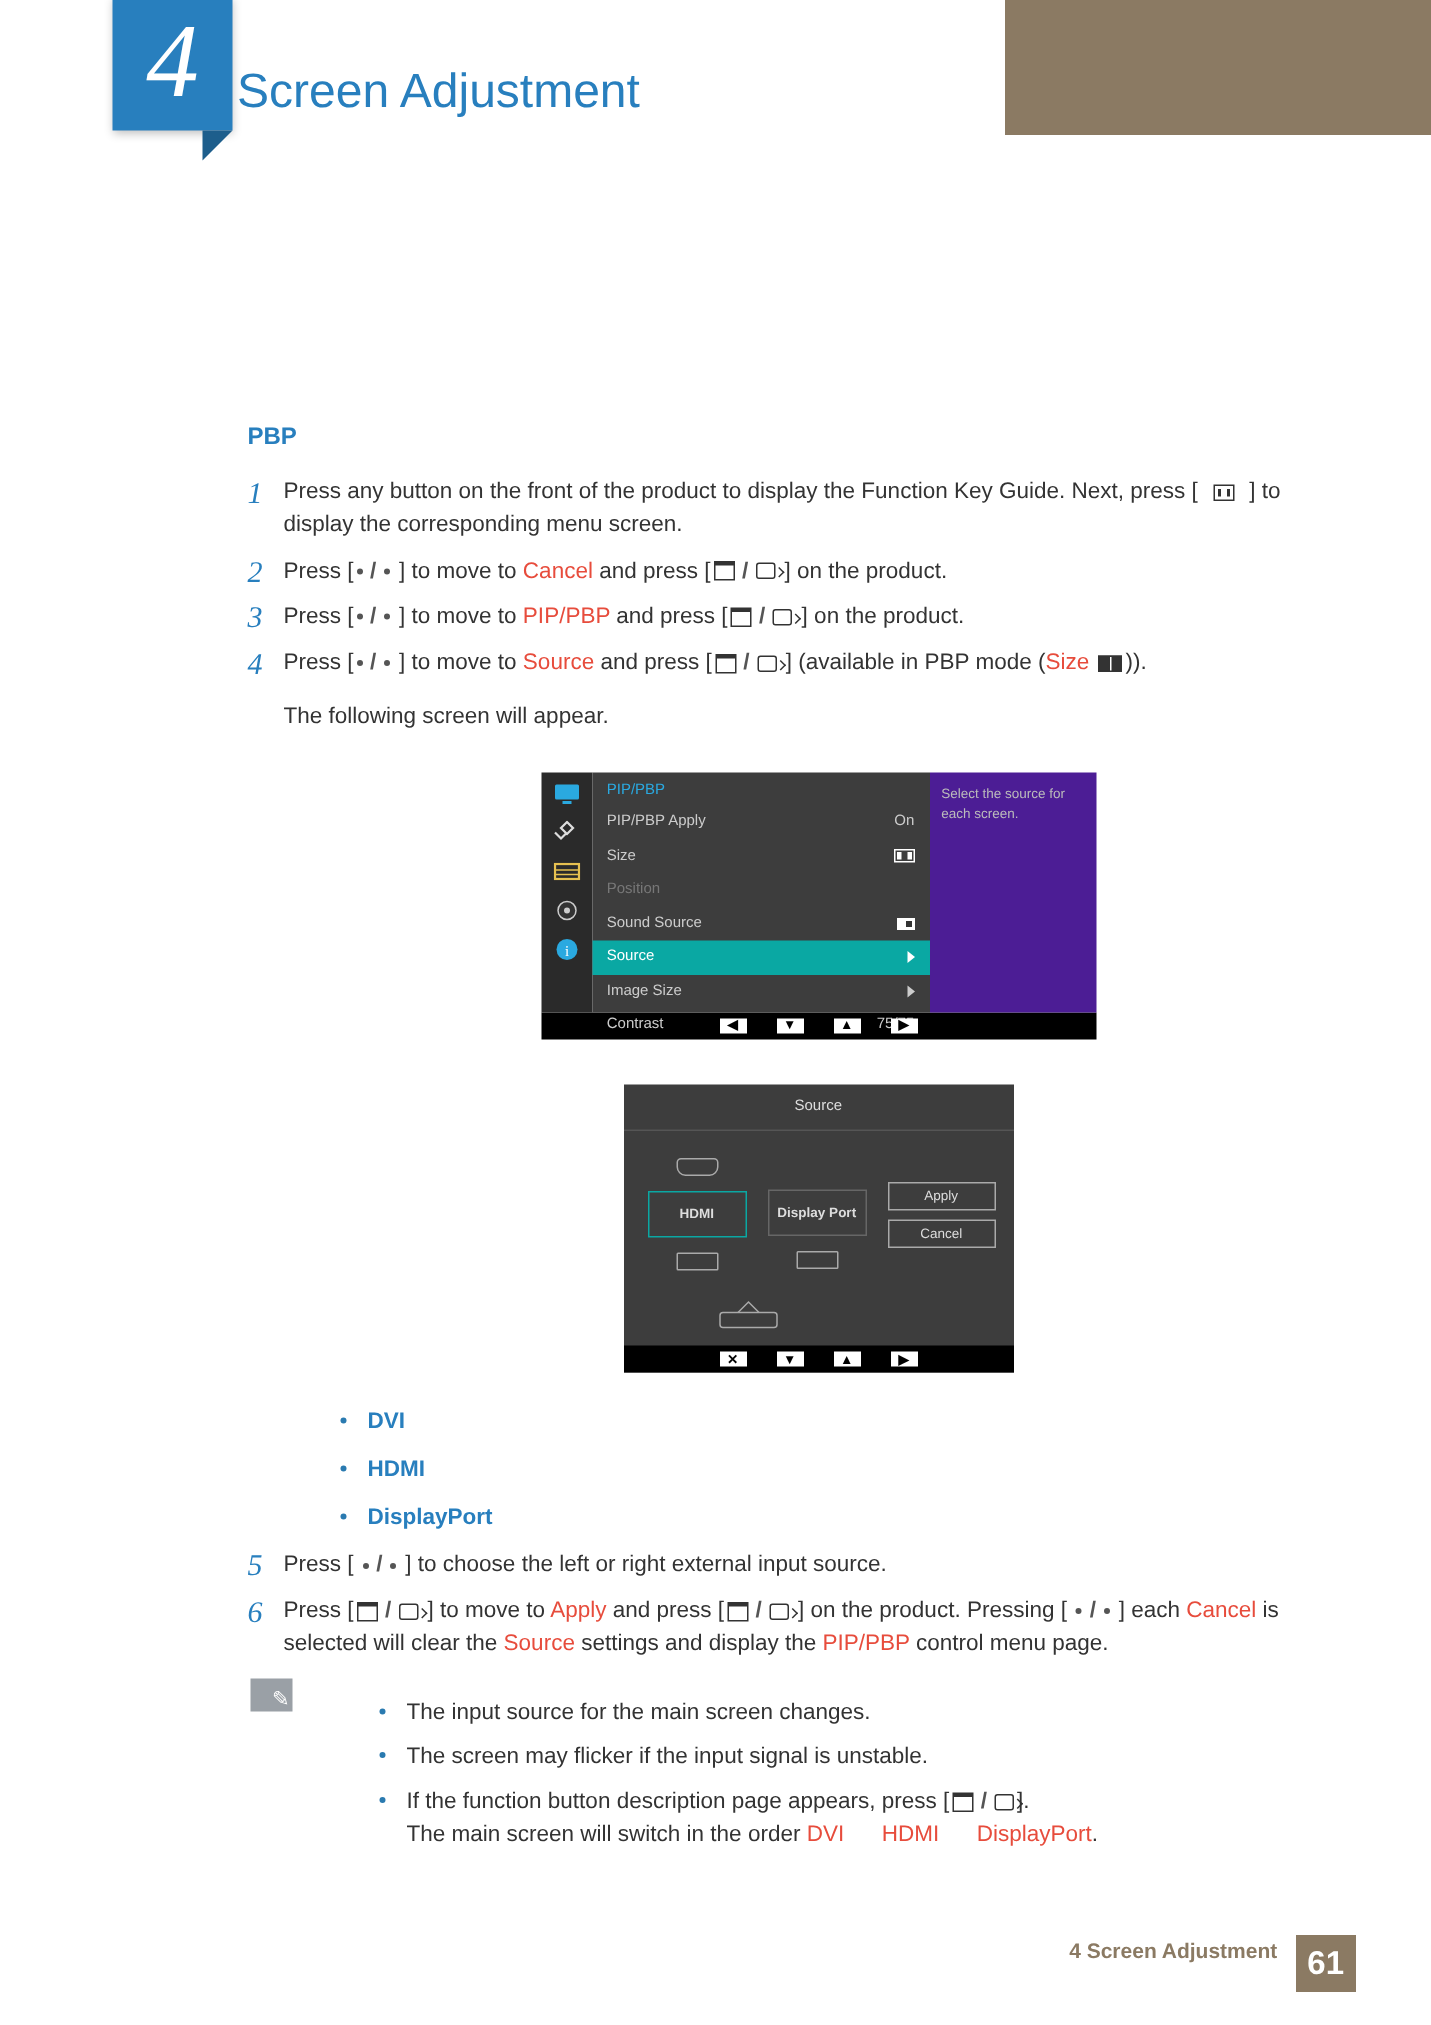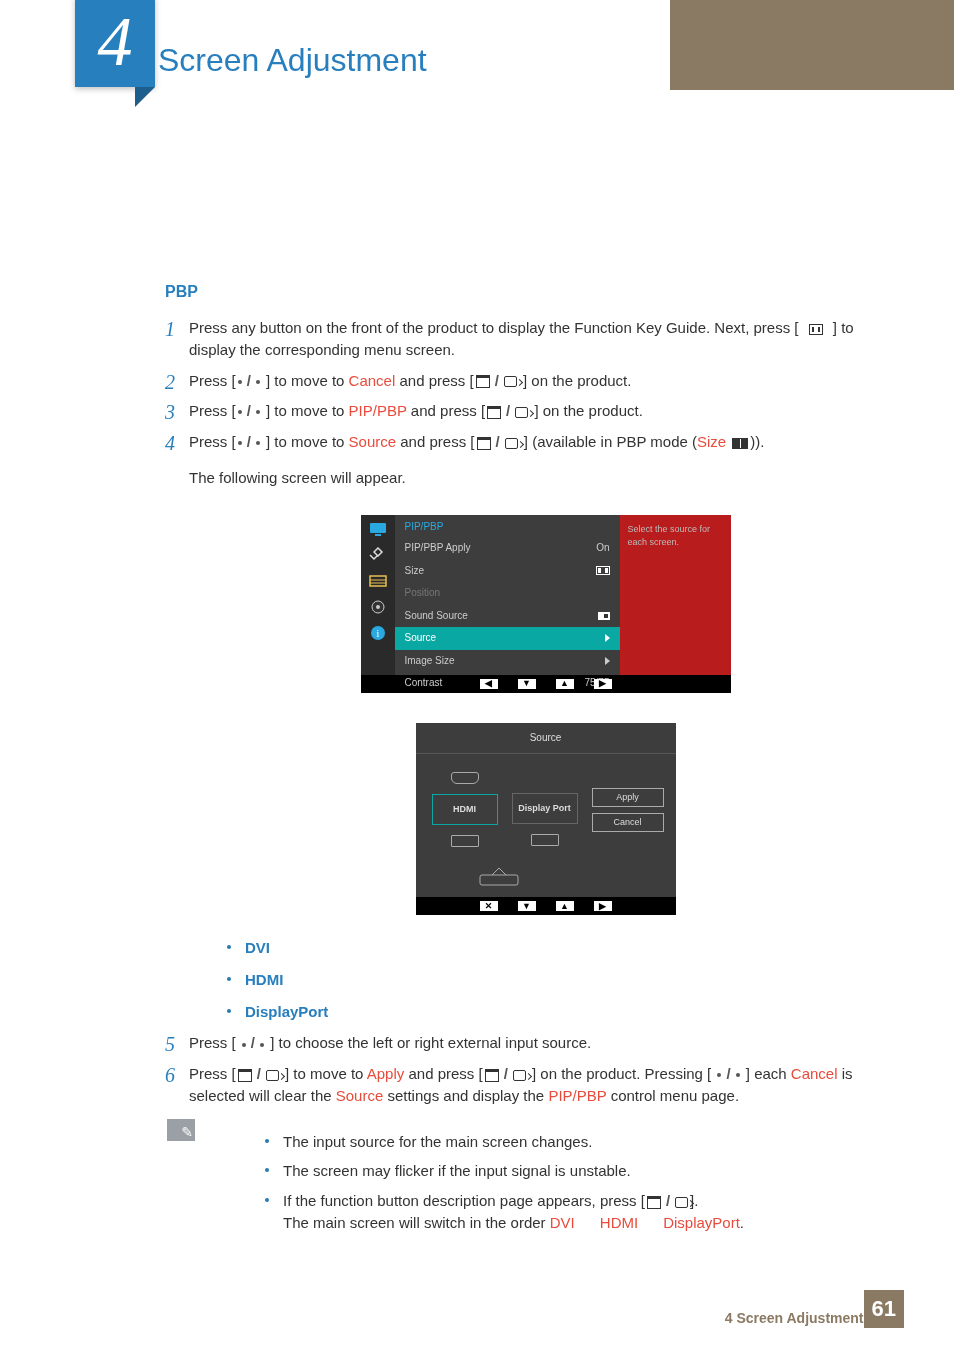--- a/index.html
+++ b/index.html
@@ -31,43 +31,43 @@
   .screenwrap{margin:26px 0 22px;display:flex;flex-direction:column;align-items:center;gap:30px}
   .osd{width:370px;font-size:10px;color:#ccc}
   .osdtop{display:flex;height:160px}
   .osdicons{width:34px;background:#2a2a2a;display:flex;flex-direction:column;align-items:center;padding-top:6px;gap:10px}
   .oi{width:20px;height:16px;display:flex;align-items:center;justify-content:center}
   .osdmenu{flex:1;background:#3d3d3d;display:flex;flex-direction:column}
   .osdhead{color:#2aa9e0;font-size:10px;padding:5px 10px 3px}
   .row{display:flex;align-items:center;padding:4px 10px;justify-content:space-between;font-size:10px}
   .row.sel{background:#0aa8a3;color:#fff}
   .row.dim{color:#777}
-  .osdside{width:95px;background:#b91c1c;padding:8px;font-size:9px;color:#bbb}
+  .osdside{width:95px;background:#4c1d95;padding:8px;font-size:9px;color:#bbb}
   .osdbar{height:18px;background:#000;display:flex;justify-content:center;gap:20px;align-items:center}
   .nb{width:18px;height:10px;background:#fff;color:#000;font-size:9px;display:flex;align-items:center;justify-content:center;font-weight:700}
   .src{width:260px;background:#3d3d3d;font-size:10px;color:#ddd}
   .srctitle{text-align:center;padding:8px 0;border-bottom:1px solid #555}
   .srcbody{display:flex;padding:18px 16px 10px;gap:14px;align-items:center}
   .port{flex:1;display:flex;flex-direction:column;align-items:center;gap:10px}
   .portbox{border:1px solid #666;padding:8px 4px;text-align:center;width:56px;font-size:9px;font-weight:700}
   .portbox.act{border-color:#0aa8a3}
   .plug{width:26px;height:10px;border:1.5px solid #aaa;border-radius:1px}
   .srcbtns{display:flex;flex-direction:column;gap:6px}
   .sbtn{border:1px solid #aaa;padding:2px 10px;font-size:9px;text-align:center;width:50px}
   .kbd{margin:8px 20px 14px;height:18px}
   ul.blue{list-style:none;padding:0;margin:6px 0 12px}
   ul.blue>li{position:relative;padding-left:56px;margin:8px 0}
   ul.blue>li::before{content:"";position:absolute;left:38px;top:8px;width:4px;height:4px;border-radius:50%;background:#2a7ab0}
   ul.opts{list-style:none;padding:0;margin:14px 0 10px}
   ul.opts>li{position:relative;padding-left:56px;margin:10px 0;color:#287fbe;font-weight:700}
   ul.opts>li::before{content:"";position:absolute;left:38px;top:8px;width:4px;height:4px;border-radius:50%;background:#2a7ab0}
-  .notewrap{display:flex;gap:32px;margin-top:10px}
+  .notewrap{display:flex;gap:20px;margin-top:10px}
   .noteicon{width:28px;height:22px;background:#9aa0a6;margin-left:2px;position:relative;flex:none;margin-top:2px}
   .noteicon::after{content:"✎";color:#fff;position:absolute;right:2px;bottom:-2px;font-size:14px}
-  .foot{position:absolute;bottom:22px;right:50px;display:flex;align-items:flex-end;font-size:14px}
+  .foot{position:absolute;bottom:22px;right:50px;display:flex;align-items:flex-start;gap:12px;font-size:14px}
   .foot .fl{color:#8b7a63;font-weight:700}
   .foot .pn{background:#8b7a63;color:#fff;font-size:22px;font-weight:700;padding:3px 8px}
   .tri{display:inline-block;width:0;height:0;vertical-align:middle}
   .tri.r{border-top:4px solid transparent;border-bottom:4px solid transparent;border-left:5px solid #fff}
   .mini{width:12px;height:7px;border:1px solid #fff;display:inline-block;position:relative}
   .mini::after{content:"";position:absolute;inset:1px;border-left:3px solid #fff;border-right:3px solid #fff}
 </style>
 </head>
 <body>
 

